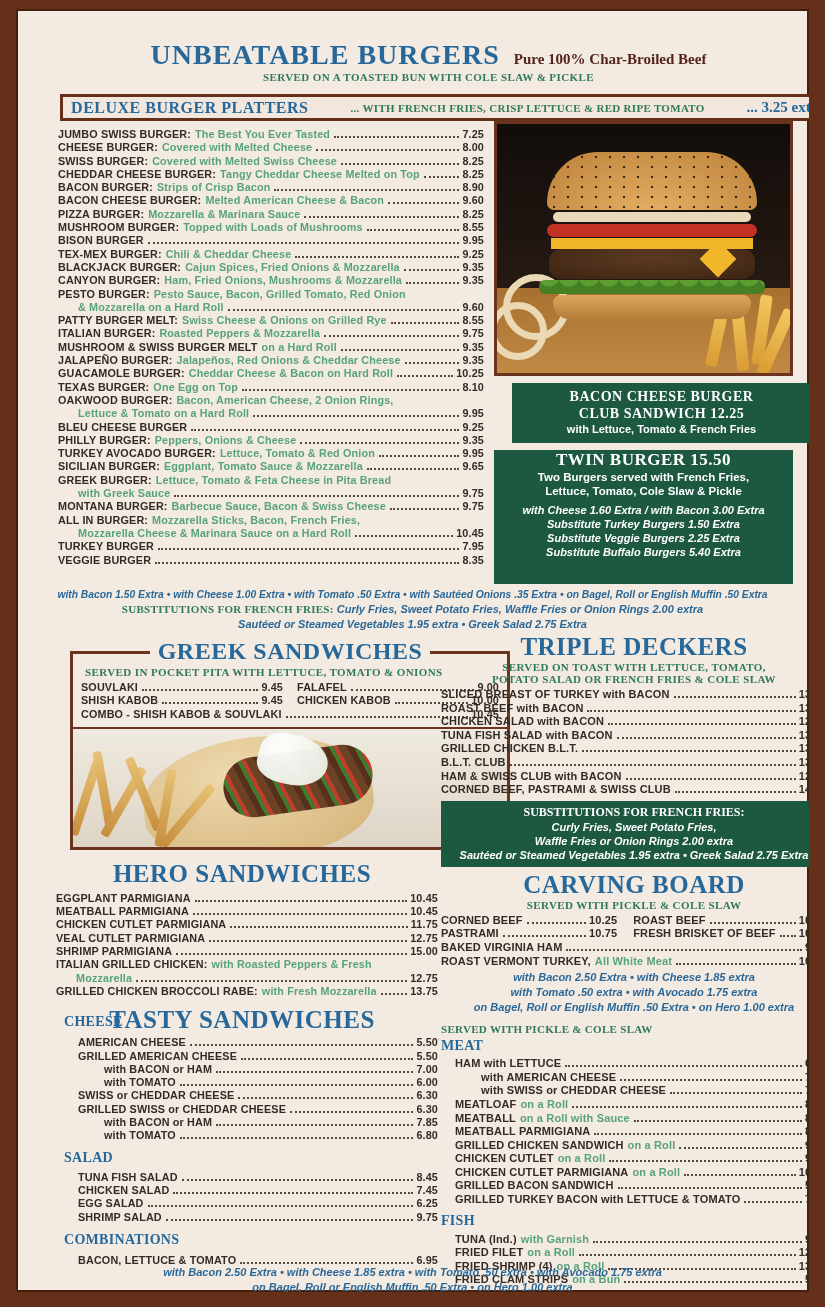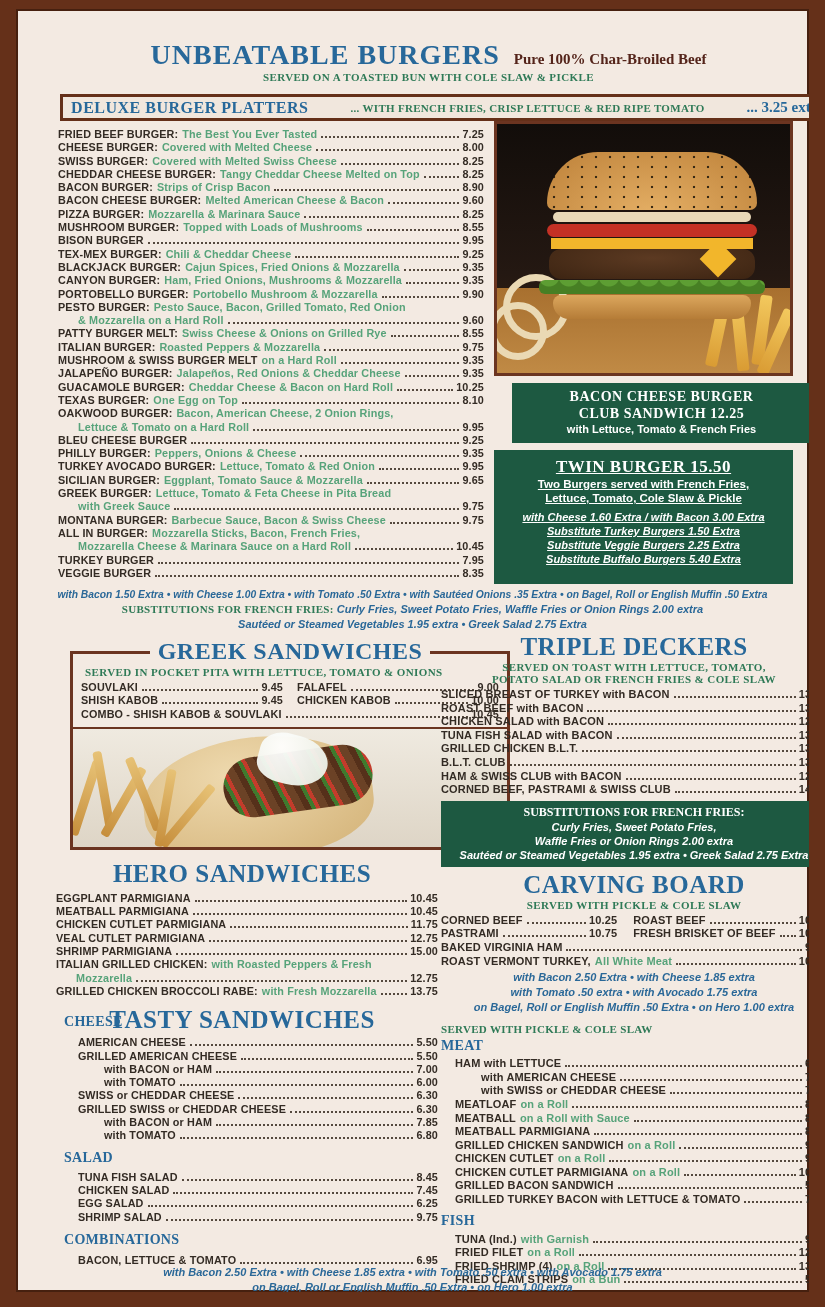--- a/index.html
+++ b/index.html
@@ -67,21 +67,21 @@
   .gyro-fill{position:absolute;left:150px;top:22px;width:150px;height:60px;border-radius:30px;transform:rotate(-8deg);
              background:repeating-linear-gradient(70deg,#6b4226 0 8px,#55301a 8px 14px,#3f7a2e 14px 18px,#c23c2b 18px 22px);}
   .sauce{position:absolute;left:185px;top:6px;width:70px;height:50px;background:radial-gradient(circle at 30% 30%,#fff,#e9efe4);border-radius:45% 55% 60% 40%;transform:rotate(15deg);opacity:.95;}
   .gfry{position:absolute;width:9px;height:78px;background:linear-gradient(#e7c276,#c68e3c);border-radius:3px;}
 
   
   .gbox{background:#1d5941;color:#fff;text-align:center;box-sizing:border-box;}
   .club-box{position:absolute;left:478px;top:374px;width:299px;height:60px;padding-top:5px;margin-left:18px;}
   .club-box .gl1{font:bold 14px "Liberation Serif",serif;letter-spacing:.5px;line-height:17px;}
   .club-box .gl3{font:bold 11px "Liberation Sans",sans-serif;line-height:15px;}
-  .twin-box{position:absolute;left:478px;top:441px;width:299px;height:134px;padding-top:7px;text-decoration:underline;}
+  .twin-box{position:absolute;left:478px;top:441px;width:299px;height:134px;}
   .twin-box .gt{font:bold 17px "Liberation Serif",serif;letter-spacing:.5px;line-height:20px;}
   .twin-box .gd{font:bold 11.5px "Liberation Sans",sans-serif;line-height:14px;}
   .twin-box .gi{font:bold italic 11px "Liberation Sans",sans-serif;line-height:14px;}
   .twin-box .sp{height:5px;}
   .subs-box{width:100%;margin-top:4px;padding:4px 2px 5px;}
   .subs-box .st{font:bold 12px "Liberation Serif",serif;line-height:15px;}
   .subs-box .sl{font:bold italic 11px "Liberation Sans",sans-serif;line-height:14px;}
 
   
   .greek-box{position:relative;margin-left:24px;width:440px;border:3px solid #6b3420;box-sizing:border-box;margin-top:14px;background:#f3eae2;}
@@ -108,21 +108,21 @@
   </div>
 
   <div class="banner">
     <span class="b1">DELUXE BURGER PLATTERS</span>
     <span class="b2">... WITH FRENCH FRIES, CRISP LETTUCE &amp; RED RIPE TOMATO</span>
     <span class="b3">... 3.25 extra</span>
   </div>
 
   <div class="burger-list">
       <div class="mi">
-        <span class="nm">FRIED BEEF BURGER:</span>
+        <span class="nm">JUMBO SWISS BURGER:</span>
         <span class="ds">The Best You Ever Tasted</span>
         <span class="ld"></span>
         <span class="pr">7.25</span>
       </div>
       <div class="mi">
         <span class="nm">CHEESE BURGER:</span>
         <span class="ds">Covered with Melted Cheese</span>
         <span class="ld"></span>
         <span class="pr">8.00</span>
       </div>
@@ -177,26 +177,20 @@
         <span class="nm">BLACKJACK BURGER:</span>
         <span class="ds">Cajun Spices, Fried Onions &amp; Mozzarella</span>
         <span class="ld"></span>
         <span class="pr">9.35</span>
       </div>
       <div class="mi">
         <span class="nm">CANYON BURGER:</span>
         <span class="ds">Ham, Fried Onions, Mushrooms &amp; Mozzarella</span>
         <span class="ld"></span>
         <span class="pr">9.35</span>
-      </div>
-      <div class="mi">
-        <span class="nm">PORTOBELLO BURGER:</span>
-        <span class="ds">Portobello Mushroom &amp; Mozzarella</span>
-        <span class="ld"></span>
-        <span class="pr">9.90</span>
       </div>
       <div class="mi">
         <span class="nm">PESTO BURGER:</span>
         <span class="ds">Pesto Sauce, Bacon, Grilled Tomato, Red Onion</span>
       </div>
       <div class="mi cont">
         <span class="ds">&amp; Mozzarella on a Hard Roll</span>
         <span class="ld"></span>
         <span class="pr">9.60</span>
       </div>

